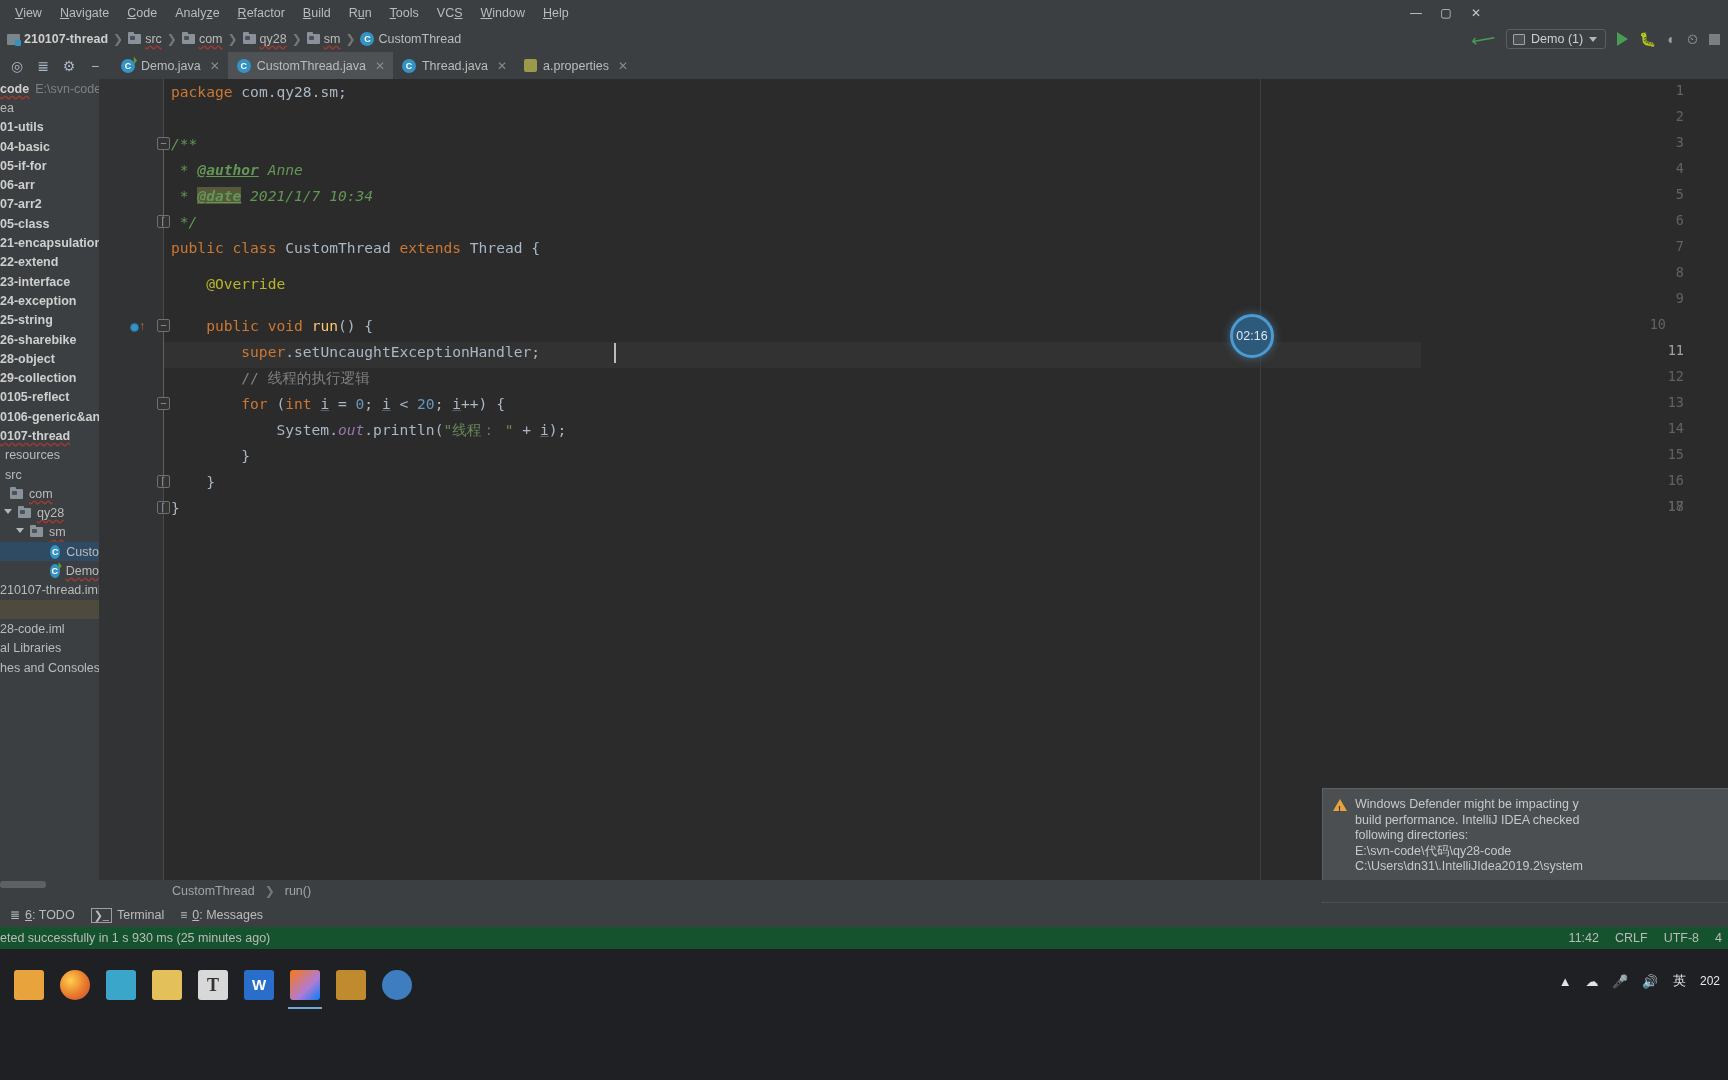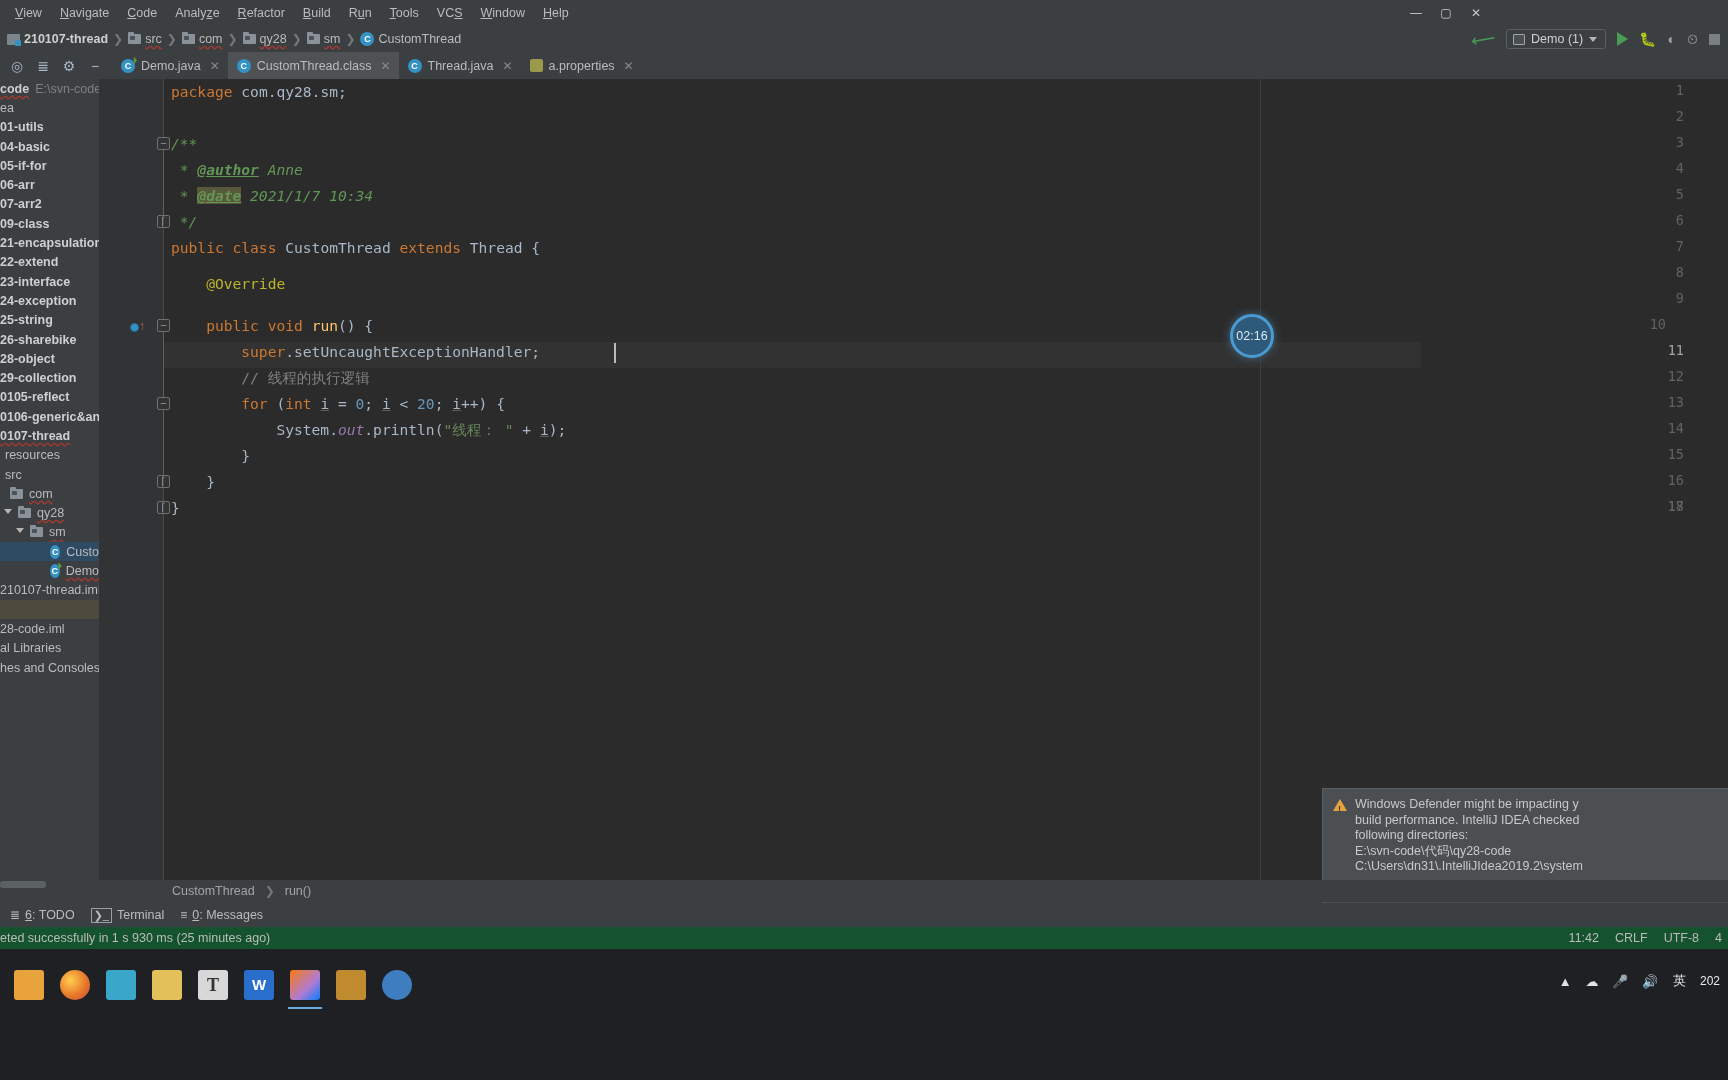--- a/index.html
+++ b/index.html
@@ -319,21 +319,21 @@
       <span class="tbtn">−</span>
     </div>
     <div class="tabs">
       <div class="tab">
         <span class="ico ico-class green">C</span>
         <span>Demo.java</span>
         <span class="x">✕</span>
       </div>
       <div class="tab active">
         <span class="ico ico-class">C</span>
-        <span>CustomThread.class</span>
+        <span>CustomThread.java</span>
         <span class="x">✕</span>
       </div>
       <div class="tab">
         <span class="ico ico-class">C</span>
         <span>Thread.java</span>
         <span class="x">✕</span>
       </div>
       <div class="tab">
         <span class="ico ico-props"></span>
         <span>a.properties</span>
@@ -359,21 +359,21 @@
     <div class="tree-row">
         <span class="tree-lbl bold">05-if-for</span>
       </div>
     <div class="tree-row">
         <span class="tree-lbl bold">06-arr</span>
       </div>
     <div class="tree-row">
         <span class="tree-lbl bold">07-arr2</span>
       </div>
     <div class="tree-row">
-        <span class="tree-lbl bold">09-class</span>
+        <span class="tree-lbl bold">05-class</span>
       </div>
     <div class="tree-row">
         <span class="tree-lbl bold">21-encapsulation</span>
       </div>
     <div class="tree-row">
         <span class="tree-lbl bold">22-extend</span>
       </div>
     <div class="tree-row">
         <span class="tree-lbl bold">23-interface</span>
       </div>

